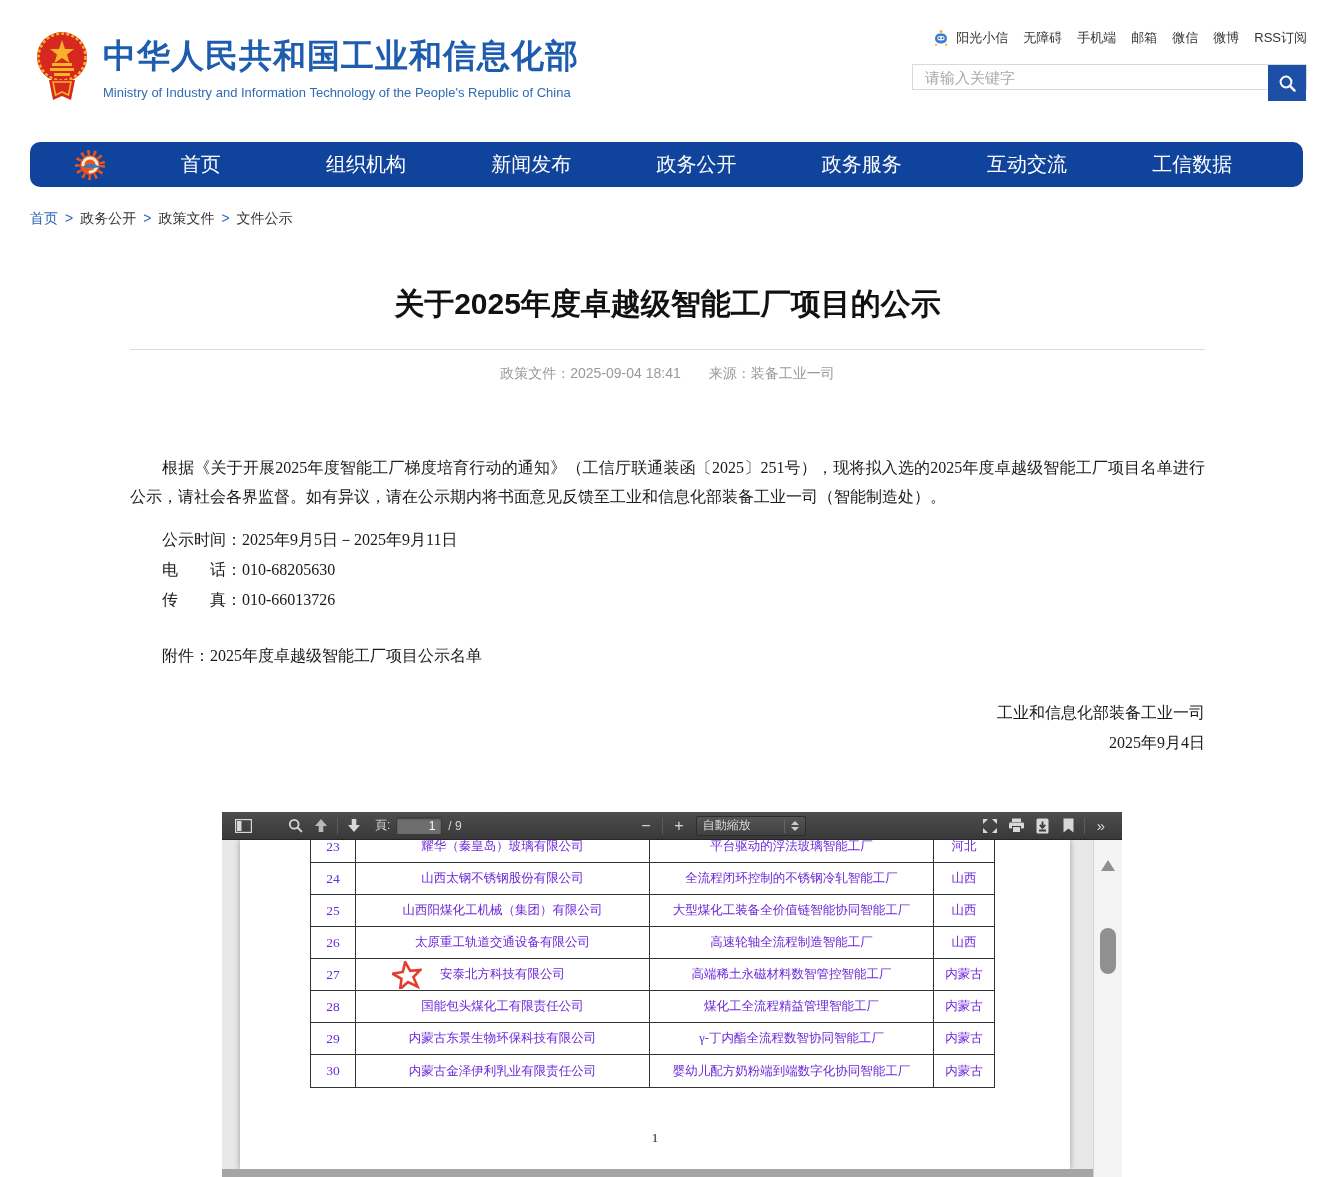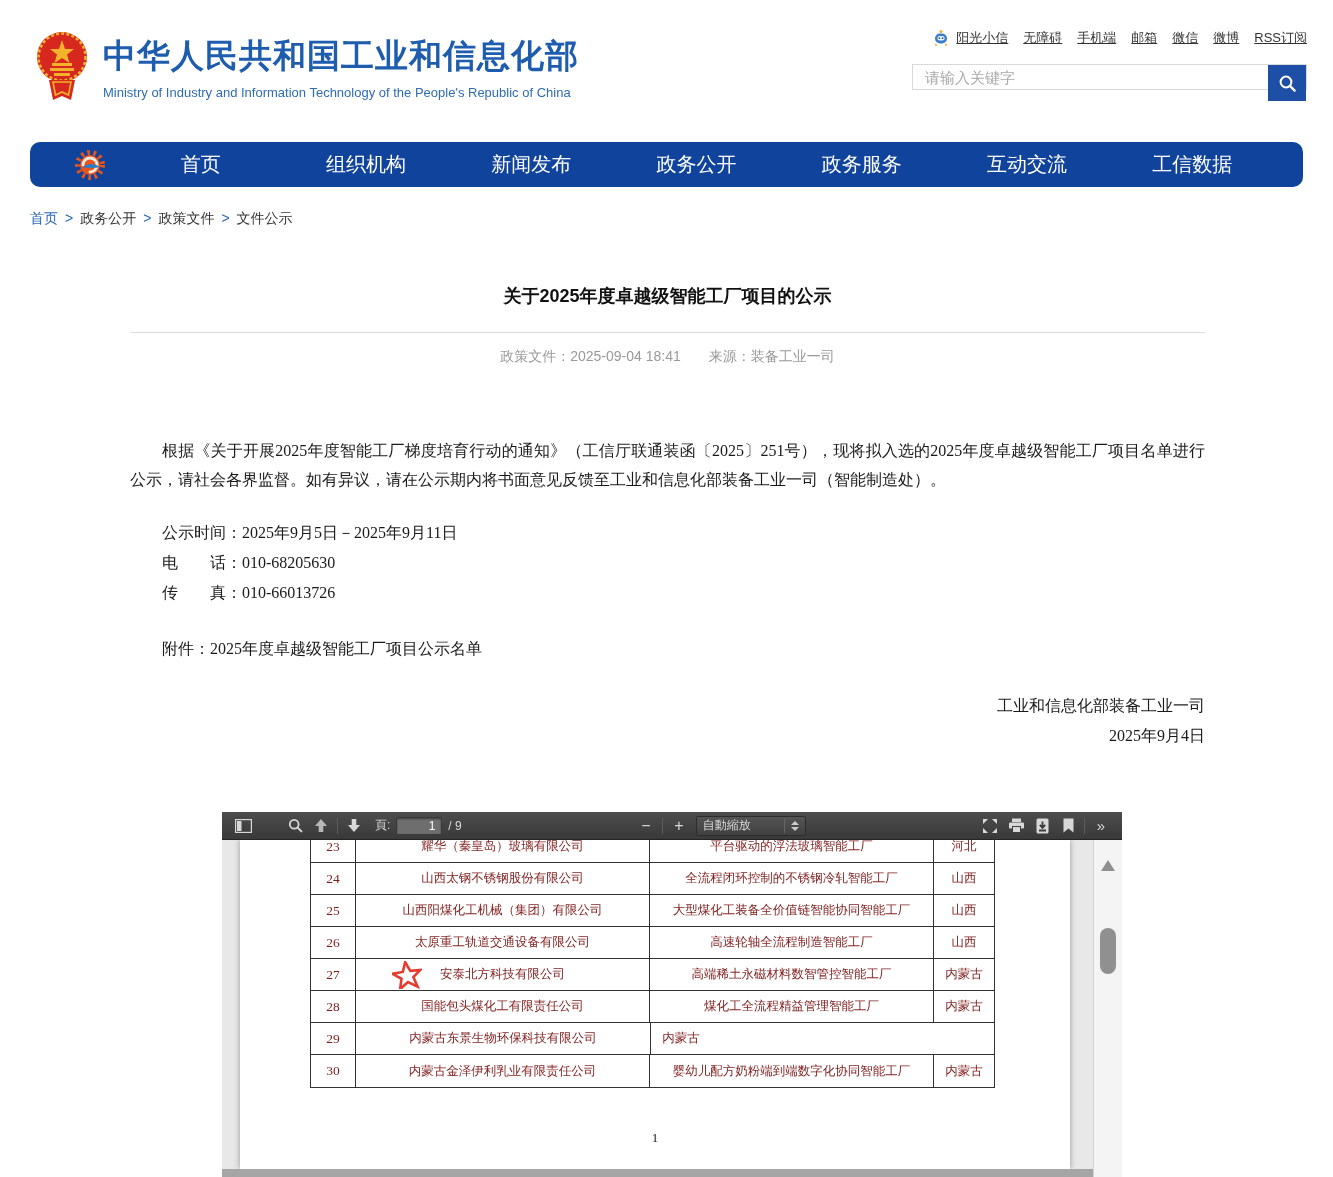--- a/index.html
+++ b/index.html
@@ -12,21 +12,21 @@
 
   
   .brand { position:absolute; left:35px; top:30px; display:flex; align-items:center; }
   .emblem { width:54px; height:74px; }
   .brand-text { margin-left:14px; }
   .brand-cn { font-size:33px; font-weight:bold; color:var(--title-blue); letter-spacing:1px; }
   .brand-en { font-size:13px; color:#2E6CB5; margin-top:6px; }
 
   .quick-links { position:absolute; top:29px; right:26px; display:flex; align-items:center; gap:15px;
                  font-size:13px; color:#333; }
-  .quick-link { cursor:pointer; white-space:nowrap;text-decoration:underline; }
+  .quick-link { cursor:pointer; white-space:nowrap; }
   .robot-icon { width:16px; height:18px; margin-right:-8px; }
 
   .search-bar { position:absolute; top:64px; right:26px; width:395px; height:26px;
                 display:flex; border:1px solid #d9d9d9; }
   .search-input { flex:1; border:none; outline:none; padding:0 12px; font-size:15px; color:#333; }
   .search-input::placeholder { color:#a9a9a9; }
   .search-btn { width:38px; height:36px; background:var(--btn-blue); border:none; cursor:pointer;
                 display:flex; align-items:center; justify-content:center; }
 
   
@@ -37,28 +37,28 @@
   .nav-item { flex:1; text-align:center; color:#fff; font-size:20px; cursor:pointer; white-space:nowrap; }
 
   
   .breadcrumb { position:absolute; left:30px; top:210px; font-size:14px; color:#333; }
   .crumb-link { color:#2A66B8; cursor:pointer; }
   .crumb-sep { color:#2A66B8; margin:0 7px; }
   .crumb-current { color:#333; }
 
   
   .article { position:absolute; left:130px; top:284px; width:1075px; color:#1a1a1a; }
-  .article-title { text-align:center; font-size:18px; font-weight:bold; color:#111; }
+  .article-title { text-align:center; font-size:30px; font-weight:bold; color:#111; }
   .title-divider { border:none; border-top:1px solid #dcdcdc; margin-top:24px; }
   .article-meta { text-align:center; font-size:14px; color:#999; margin-top:15px; }
   .article-meta .mv { margin-right:28px; }
   .article-body { font-family:"Liberation Serif","DejaVu Serif",serif; font-size:16px; line-height:29px; }
   .para { margin-top:70px; text-indent:2em; text-align:justify; }
   .info-line { text-indent:2em; line-height:30px; }
-  .info-block { margin-top:24px;font-family:Liberation Serif, serif; }
+  .info-block { margin-top:14px;font-family:Liberation Serif, serif; }
   .attach-line { margin-top:26px; text-indent:2em; line-height:30px; }
   .attach-name { color:#1a1a1a; cursor:pointer; }
   .signature { margin-top:27px; text-align:right; line-height:30px; }
 
   
   .pdf-viewer { position:absolute; left:222px; top:812px; width:900px; height:365px; }
   .pdf-toolbar { height:28px; background:linear-gradient(#4d4d4d,#393939); border-bottom:1px solid #252525;
                  display:flex; align-items:center; padding:0 8px; color:#d8d8d8; font-size:12px; }
   .tb-btn { width:26px; height:24px; display:flex; align-items:center; justify-content:center;
             cursor:pointer; border-radius:2px; flex:none; }
@@ -84,21 +84,21 @@
                border-top:4px solid #ccc; }
   .more-btn { font-size:15px; color:#ddd; }
 
   .pdf-content { position:relative; height:337px; background:#e8e8e8; overflow:hidden; }
   .pdf-page { position:absolute; left:18px; top:0; width:830px; height:329px; background:#fff;
               box-shadow:0 0 6px rgba(0,0,0,.35); overflow:hidden; }
   .bottom-strip { position:absolute; left:0; right:29px; bottom:0; height:8px; background:#a5a5a5; }
 
   .pdf-table { position:absolute; left:70px; top:-10px; width:685px;
                border:1px solid #333; border-bottom:1px solid #333;
-               font-family:"Liberation Serif","DejaVu Serif",serif; font-size:12.5px; color:#7f1d1d; }
+               font-family:"Liberation Serif","DejaVu Serif",serif; font-size:12.5px; color:#6d28d9; }
   .t-row { display:flex; height:32px; border-bottom:1px solid #333; }
   .t-row:last-child { border-bottom:none; }
   .t-cell { display:flex; align-items:center; justify-content:center; border-right:1px solid #333;
             text-align:center; position:relative; overflow:hidden; white-space:nowrap; }
   .t-cell:last-child { border-right:none; }
   .c-no { width:45px; font-size:13.5px; }
   .c-company { width:295px; }
   .c-project { width:285px; }
   .c-province { width:60px; }
   .star-annotation { position:absolute; left:36px; top:2px; width:30px; height:28px; }
@@ -329,20 +329,21 @@
               <span>国能包头煤化工有限责任公司</span>
             </div>
             <div class="t-cell c-project">煤化工全流程精益管理智能工厂</div>
             <div class="t-cell c-province">内蒙古</div>
           </div>
           <div class="t-row">
             <div class="t-cell c-no">29</div>
             <div class="t-cell c-company">
               <span>内蒙古东景生物环保科技有限公司</span>
             </div>
+            <div class="t-cell c-project">γ-丁内酯全流程数智协同智能工厂</div>
             <div class="t-cell c-province">内蒙古</div>
           </div>
           <div class="t-row">
             <div class="t-cell c-no">30</div>
             <div class="t-cell c-company">
               <span>内蒙古金泽伊利乳业有限责任公司</span>
             </div>
             <div class="t-cell c-project">婴幼儿配方奶粉端到端数字化协同智能工厂</div>
             <div class="t-cell c-province">内蒙古</div>
           </div>

